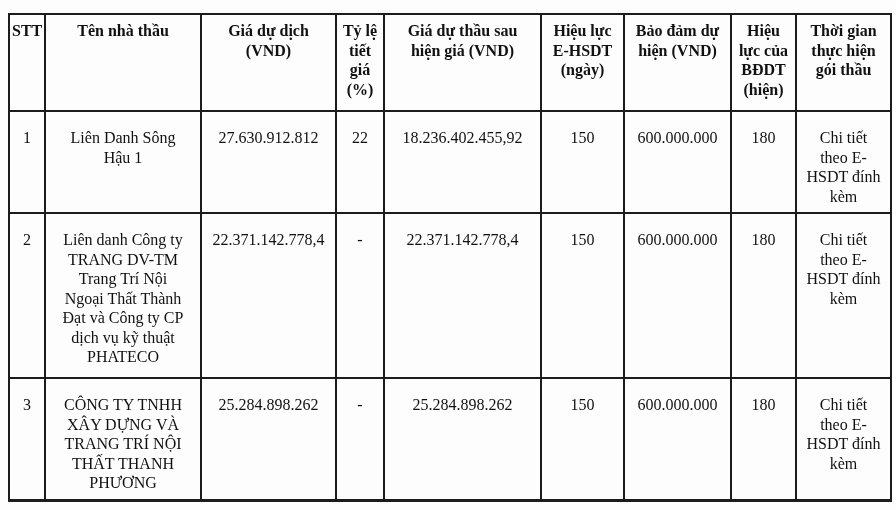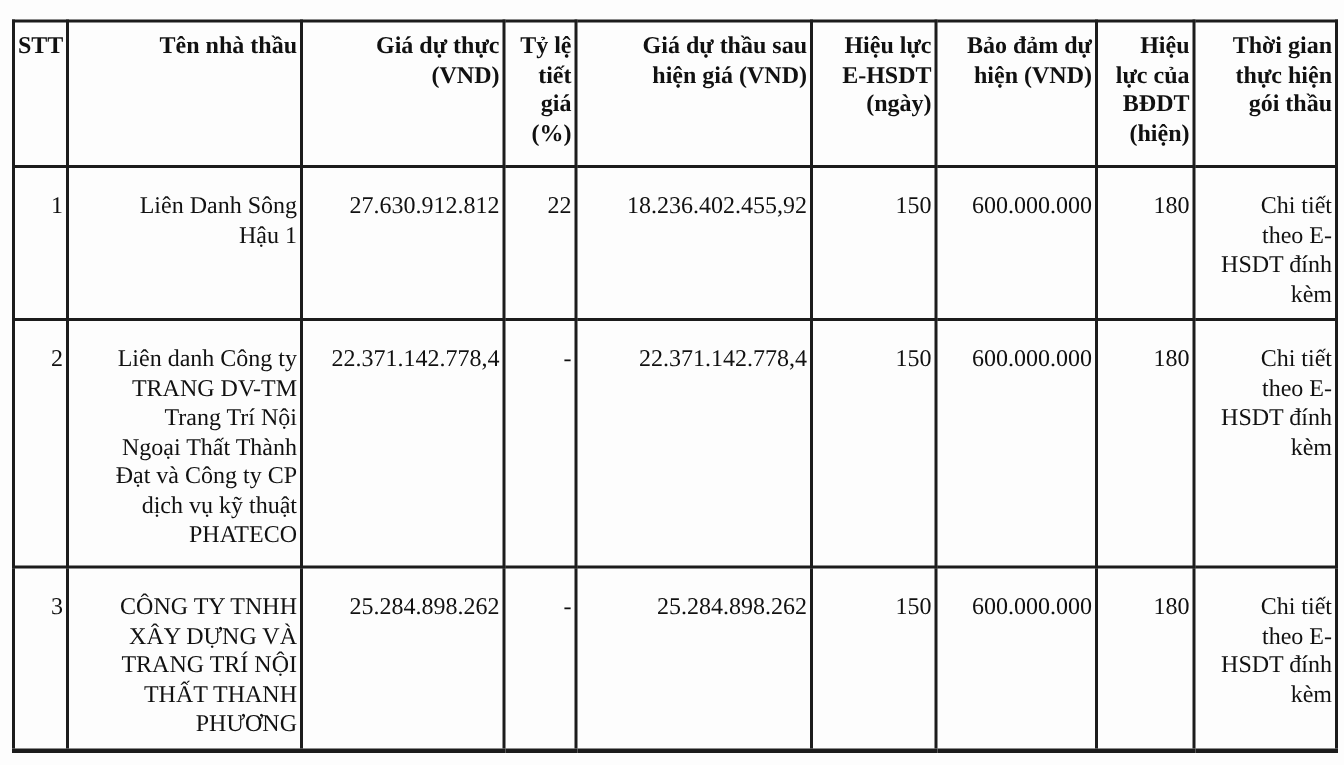--- a/index.html
+++ b/index.html
@@ -21,21 +21,21 @@
     left: 8px;
     top: 13px;
     border-collapse: collapse;
     table-layout: fixed;
     width: 882px;
   }
   table.bid-table th,
   table.bid-table td {
     border: 2px solid #1c1c1c;
     vertical-align: top;
-    text-align: right;
+    text-align: center;
     white-space: pre-line;
     padding: 16px 2px 2px 2px;
     font-size: 16px;
     line-height: 1.22;
     overflow: hidden;
   }
   table.bid-table th {
     font-weight: bold;
     padding-top: 6px;
   }
@@ -67,21 +67,21 @@
         <col class="c4">
       <col class="c5">
         <col class="c6">
         <col class="c7">
         <col class="c8">
     </colgroup>
     <tbody>
       <tr class="header-row">
         <th>STT</th>
         <th>Tên nhà thầu</th>
-        <th>Giá dự thực
+        <th>Giá dự dịch
 (VND)</th>
         <th>Tỷ lệ
 tiết
 giá
 (%)</th>
         <th>Giá dự thầu sau
 hiện giá (VND)</th>
         <th>Hiệu lực
 E-HSDT
 (ngày)</th>

